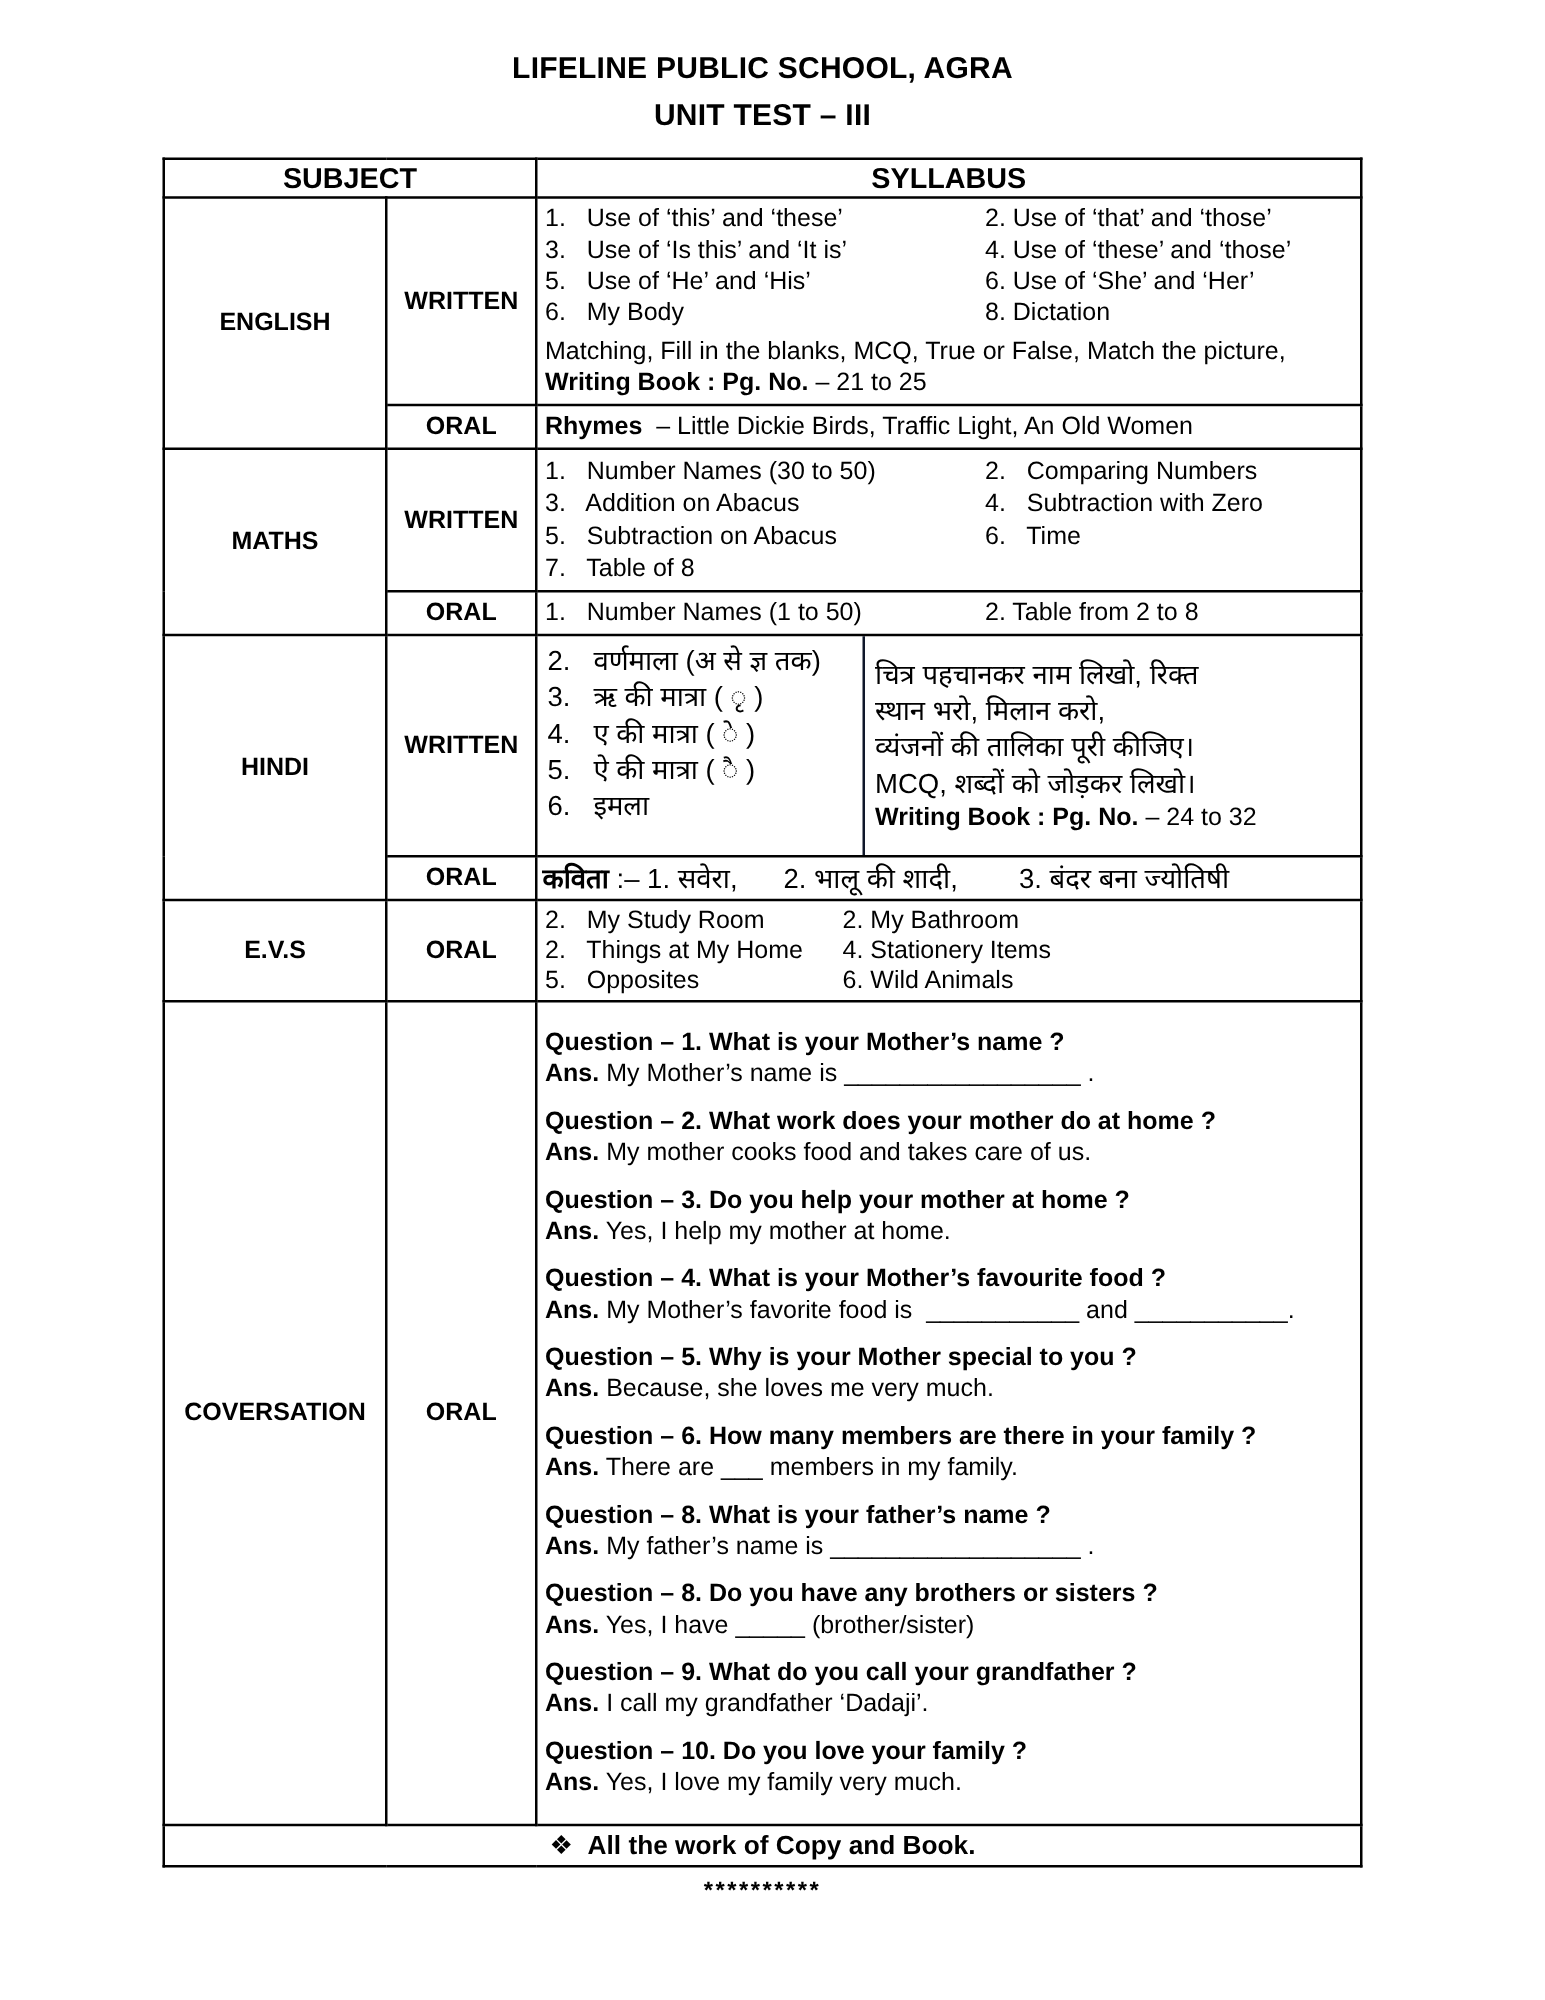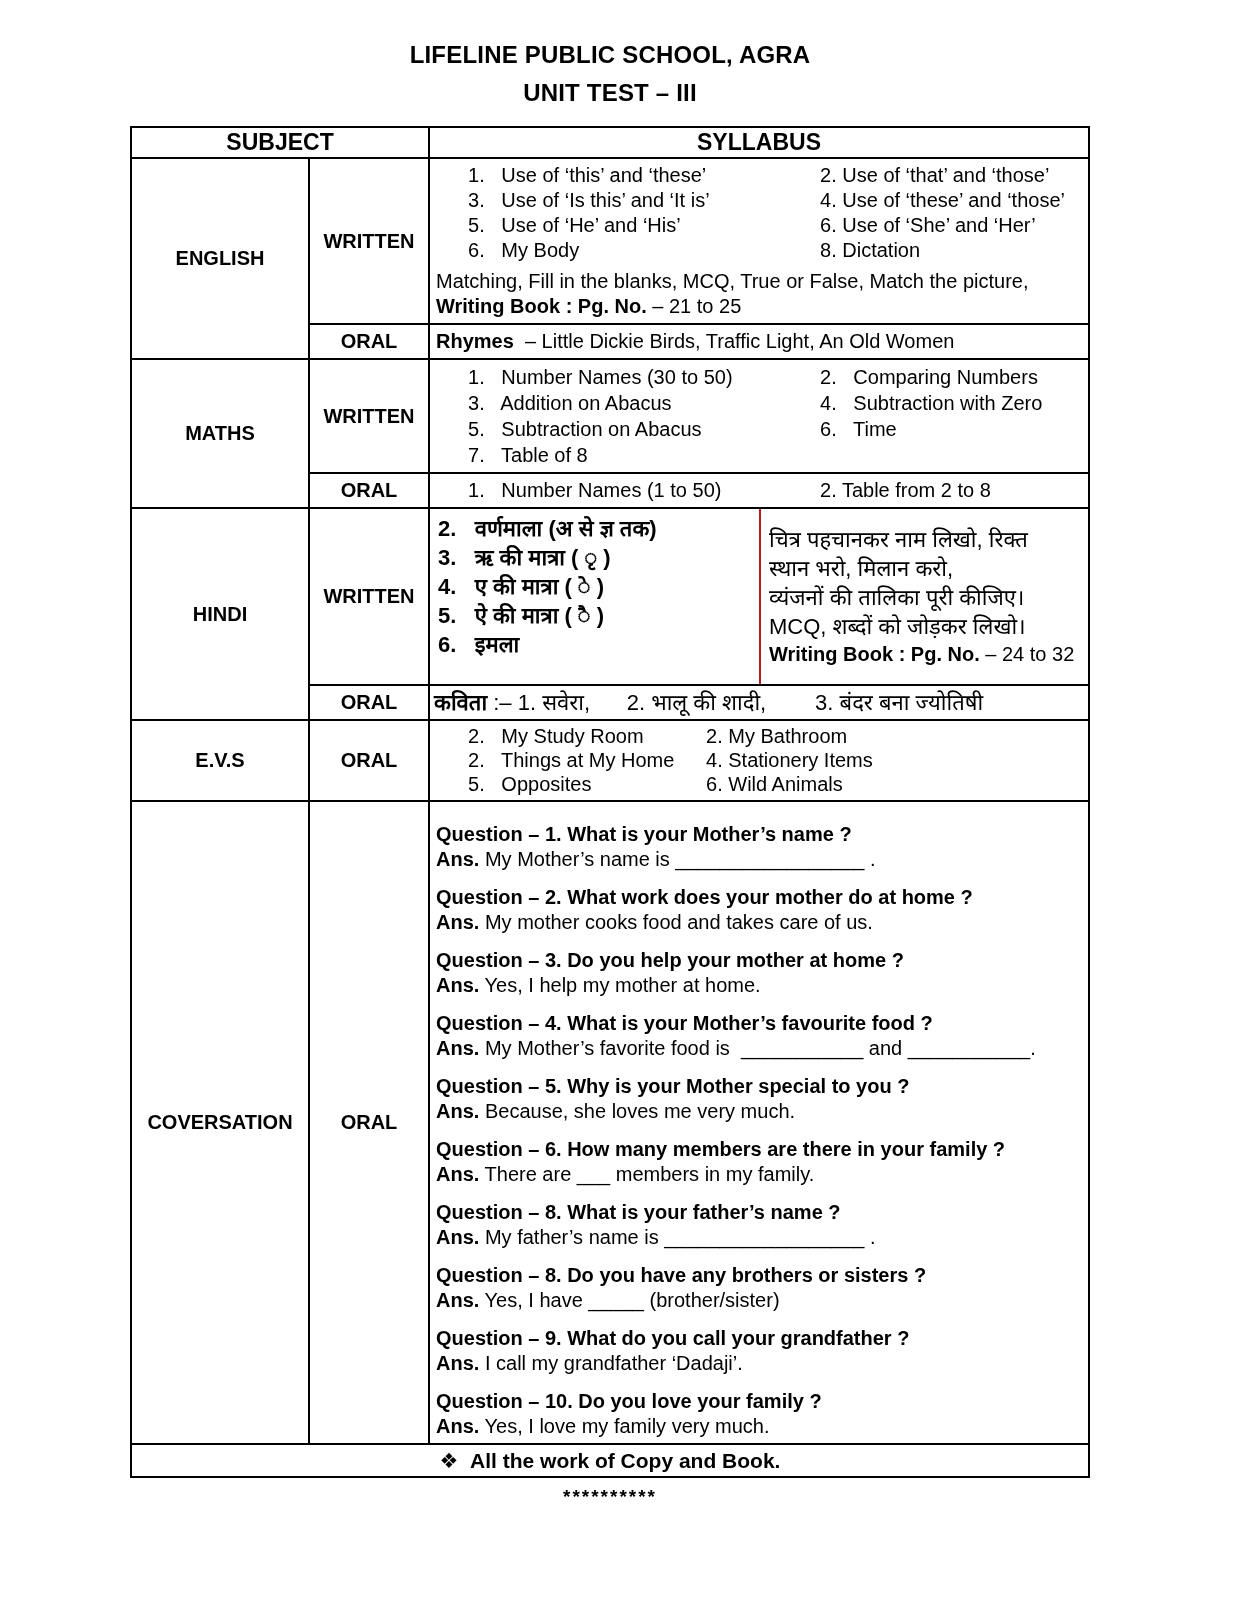--- a/index.html
+++ b/index.html
@@ -21,39 +21,39 @@
   }
   td { border: 2px solid #000; vertical-align: middle; }
 
   .hd td { text-align: center; font-weight: bold; font-size: 23px; height: 31px; padding: 1px 4px; }
 
   .c-subj { text-align: center; font-weight: bold; font-size: 20px; }
   .c-type { text-align: center; font-weight: bold; font-size: 20px; }
   .c-con  { vertical-align: top; padding: 4px 6px; font-size: 20px; line-height: 25px; }
 
   .pair { display: flex; }
-  .pair .l { width: 352px; white-space: pre-wrap; margin-left: 32px; }
+  .pair .l { width: 352px; white-space: pre-wrap; }
   .pair .r { flex: 1; white-space: pre-wrap; }
   .evs-pair .l { width: 238px; }
 
   .note { margin-top: 6px; }
   .b { font-weight: bold; }
 
   .hcell { padding: 0; vertical-align: top; }
   .hsplit { display: flex; min-height: 153px; }
-  .hleft  { width: 331px; border-right: 2px solid #b91c1c; padding: 5px 8px; font-weight: bold; }
+  .hleft  { width: 262px; border-right: 2px solid #0f172a; padding: 5px 8px; }
   .hright { flex: 1; padding: 16px 8px; }
   .dev { font-size: 22px; line-height: 29px; white-space: pre-wrap; }
   .hright .dev { line-height: 29px; }
   .bookline { font-size: 20px; line-height: 27px; }
 
   .oralline { white-space: pre-wrap; }
 
   .qa { margin-bottom: 13px; }
-  .qa:last-child { margin-bottom: 0; }
+  .qa:last-child { margin-bottom: 16px; }
   .q { font-weight: bold; }
   .a { white-space: pre-wrap; }
 
   .foot td { text-align: center; font-weight: bold; font-size: 21px; height: 33px; padding: 2px; }
   .stars { width: 960px; margin-left: 130px; text-align: center; font-weight: bold; font-size: 19px; letter-spacing: 2px; padding-top: 8px; }
 </style>
 </head>
 <body>
 
 <div class="page">

